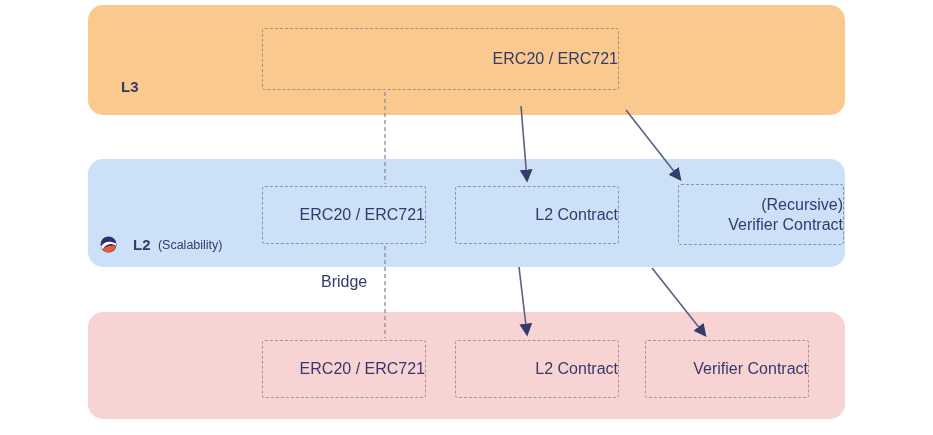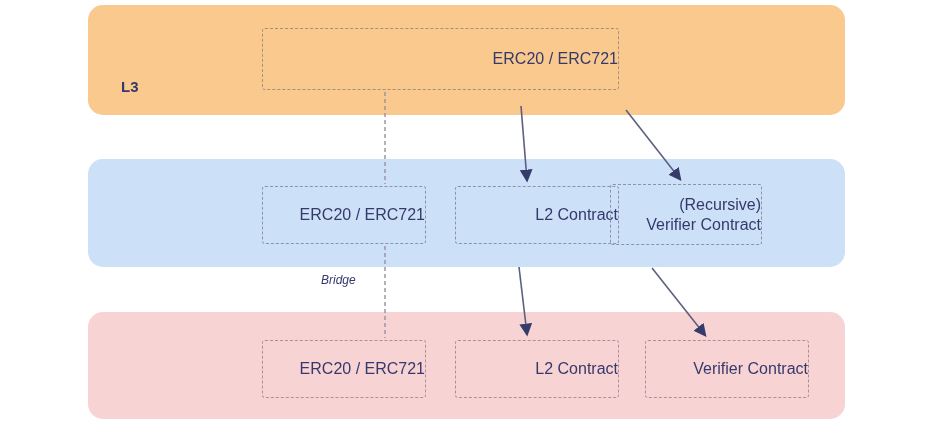--- a/index.html
+++ b/index.html
@@ -59,32 +59,31 @@
     color: var(--text, #35396B);
     box-sizing: border-box;
   }
   .dash-l3 { border: 1.5px dashed var(--l3-dash, #A6907C); }
   .dash-l2 { border: 1.5px dashed var(--l2-dash, #8793AF); }
   .dash-l1 { border: 1.5px dashed var(--l1-dash, #A8929A); }
 
   .box-l3-erc  { left: 262px; top: 28px;  width: 357px; height: 62px; }
   .box-l2-erc  { left: 262px; top: 186px; width: 164px; height: 58px; }
   .box-l2-con  { left: 455px; top: 186px; width: 164px; height: 58px; }
-  .box-l2-ver  { left: 610px; top: 184px; width: 152px; height: 61px; }
+  .box-l2-ver  { left: 678px; top: 184px; width: 166px; height: 61px; }
   .box-l1-erc  { left: 262px; top: 340px; width: 164px; height: 58px; }
   .box-l1-con  { left: 455px; top: 340px; width: 164px; height: 58px; }
   .box-l1-ver  { left: 645px; top: 340px; width: 164px; height: 58px; }
 
   .bridge-label {
     position: absolute;
     left: 321px;
     top: 273px;
-    font-size: 12px;
+    font-size: 16px;
     color: var(--text, #35396B);
-    font-style: italic;
   }
 
   .arrow-layer {
     position: absolute;
     left: 0; top: 0;
     width: 933px;
     height: 435px;
     pointer-events: none;
   }
 </style>
@@ -94,20 +93,31 @@
 <div class="canvas">
 
   <div class="band band-l3"></div>
   <div class="band band-l2"></div>
   <div class="band band-l1"></div>
 
   <div class="band-label label-l3">
     <span class="lname">L3</span>
   </div>
 
+  <div class="band-label label-l2">
+    <span style="display:inline-flex;">
+      <svg width="17" height="17" viewBox="0 0 17 17">
+        <circle cx="8.5" cy="8.5" r="8" fill="#2E2E75"></circle>
+        <path d="M0.9,10.4 C4.2,5.3 9.6,4.3 16,7.4 L16.1,9.6 C10.2,6.2 5.6,8.3 2.6,13.4 Z" fill="#ffffff"></path>
+        <path d="M2.6,13.4 C6.3,9.6 10.8,9.0 16.1,9.6 C15.3,13.4 12.2,16.3 8.5,16.3 C6.2,16.3 4.0,15.2 2.6,13.4 Z" fill="#EC5E2A"></path>
+      </svg>
+    </span>
+    <span class="lname">L2</span>
+    <span class="lsub">(Scalability)</span>
+  </div>
 
 
   <div class="dbox dash-l3 box-l3-erc">
     <span>ERC20 / ERC721</span>
   </div>
 
   <div class="dbox dash-l2 box-l2-erc">
     <span>ERC20 / ERC721</span>
   </div>
   <div class="dbox dash-l2 box-l2-con">

